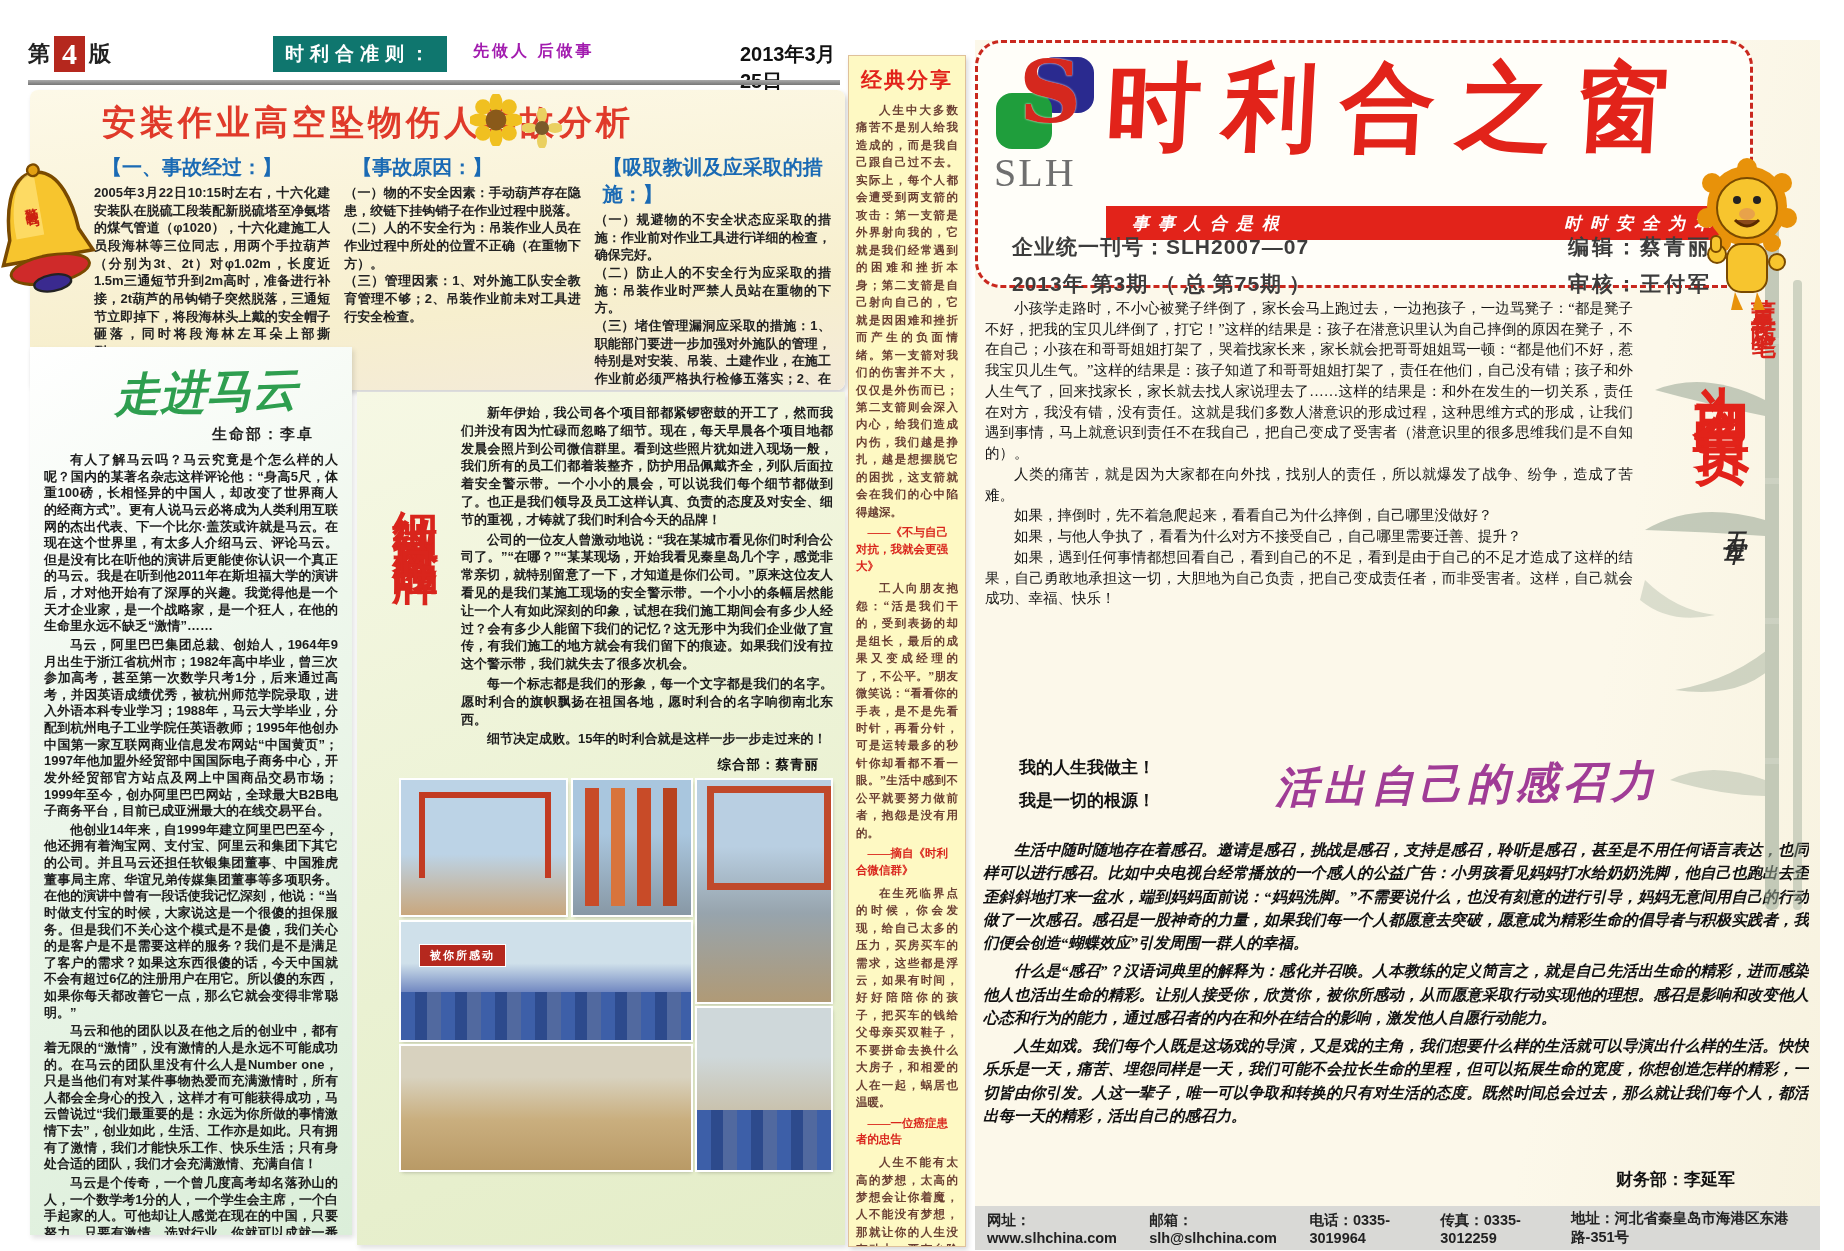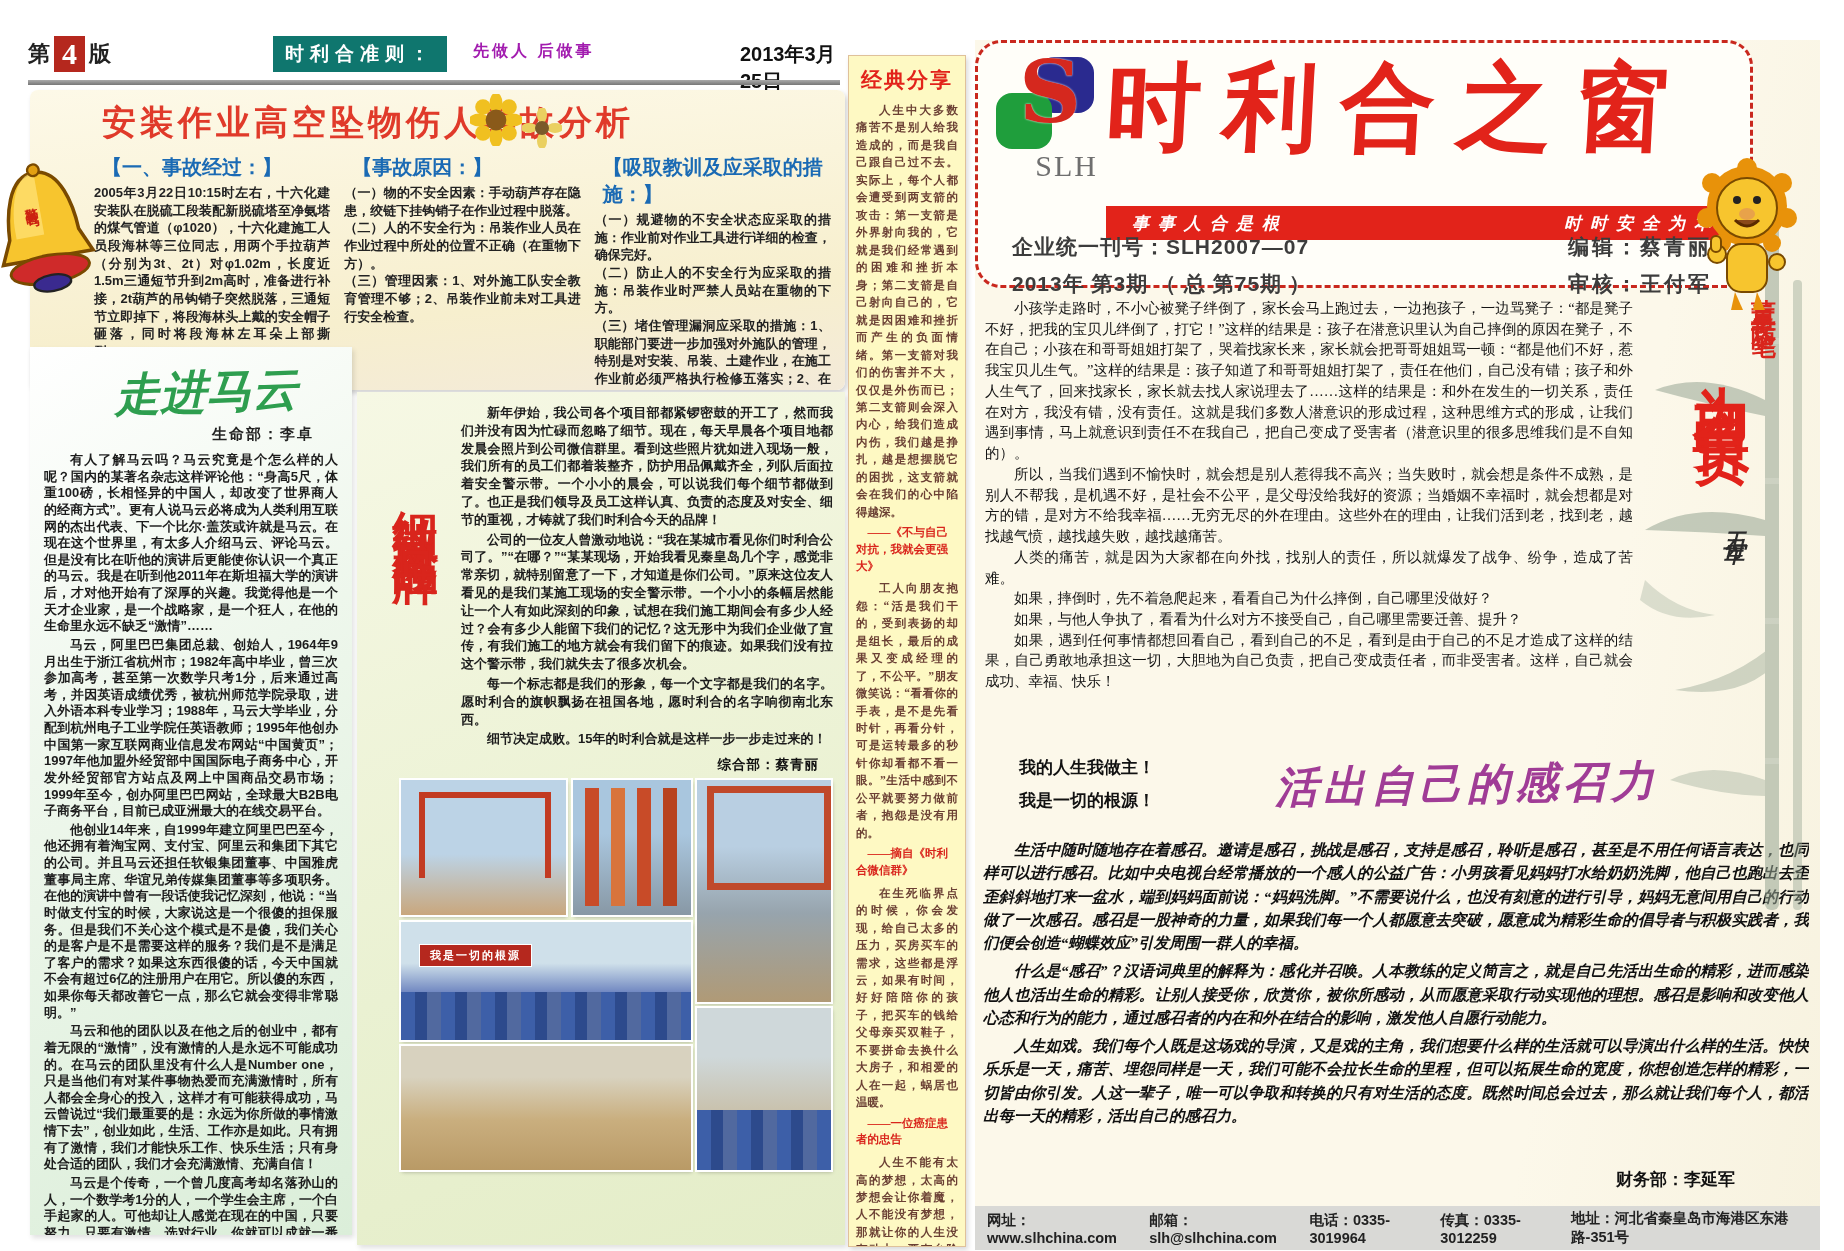--- a/index.html
+++ b/index.html
@@ -83,22 +83,22 @@
   .page-right{position:absolute;left:975px;top:40px;width:845px;height:1210px;
      background:linear-gradient(100deg,#fcf8ea 70%,#f7f2df);overflow:hidden;}
   .masthead{position:absolute;left:0;top:0;width:778px;height:248px;border:3px dashed #c9281e;
      border-radius:26px;background:#fffef9;box-sizing:border-box;}
   .slh-logo{position:absolute;left:16px;top:14px;width:104px;height:118px;}
   .sq{position:absolute;width:56px;height:56px;border-radius:16px;}
   .sq.blue{right:4px;top:0;background:#2a2a8f;}
   .sq.green{left:2px;top:36px;background:#1f9e3c;}
   .s-glyph{position:absolute;left:8px;top:-12px;width:96px;text-align:center;font-family:"DejaVu Serif",serif;
      font-size:86px;font-weight:900;color:#d5281e;line-height:1.1;text-shadow:0 0 2px #fff;}
-  .slh-text{position:absolute;left:0;top:92px;width:104px;text-align:right;font-family:"Liberation Serif",serif;
-     font-size:30px;color:#6f6f6f;letter-spacing:2px;}
+  .slh-text{position:absolute;left:0;top:92px;width:104px;text-align:left;font-family:"Liberation Serif",serif;
+     font-size:40px;color:#6f6f6f;letter-spacing:2px;}
   .mast-title{position:absolute;left:128px;top:2px;width:648px;font-family:"DejaVu Serif",serif;
      font-size:95px;font-weight:900;color:#e2231a;letter-spacing:22px;white-space:nowrap;
      transform:skewX(-3deg);}
   .slogan-bar{position:absolute;left:128px;top:148px;width:640px;height:34px;background:#e2231a;
      color:#fff;display:flex;justify-content:space-between;align-items:center;padding:0 26px;box-sizing:border-box;
      font-family:"DejaVu Serif",serif;font-style:italic;font-weight:800;font-size:17px;letter-spacing:9px;margin-top:15px;}
   .mast-info{position:absolute;left:34px;top:190px;width:700px;font-size:21px;font-weight:800;color:#3c3c3c;}
   .mast-row{display:flex;margin-bottom:9px;justify-content:space-between;}
   .mast-row .l{width:430px;letter-spacing:1px;}
   .mast-row .r{letter-spacing:3px;margin-left:36px;}
@@ -223,21 +223,21 @@
     <div class="photo photoA">
         <div class="crane"></div>
       </div>
     <div class="photo photoB">
         <div class="steel"></div>
       </div>
     <div class="photo photoC">
         <div class="steel2"></div>
       </div>
     <div class="photo photoD">
-      <span class="banner">我是一切的根源</span>
+      <span class="banner">被你所感动</span>
       <div class="crowd"></div>
     </div>
     <div class="photo photoE"></div>
     <div class="photo photoF">
         <div class="crowd" style="height:60px"></div>
       </div>
   </div>
 </div>
 
 <div class="col-classic">
@@ -319,21 +319,20 @@
     <path d="M48 134 L44 152 L56 152 Z" fill="#e8920a"></path>
       <path d="M70 134 L66 152 L78 152 Z" fill="#e8920a"></path>
   </svg>
 
   <div class="col-label">董事长随笔</div>
   <div class="vert-title">为自己负责</div>
   <div class="author-vert">王付军</div>
 
   <div class="chairman-text">
     <p>小孩学走路时，不小心被凳子绊倒了，家长会马上跑过去，一边抱孩子，一边骂凳子：“都是凳子不好，把我的宝贝儿绊倒了，打它！”这样的结果是：孩子在潜意识里认为自己摔倒的原因在凳子，不在自己；小孩在和哥哥姐姐打架了，哭着找家长来，家长就会把哥哥姐姐骂一顿：“都是他们不好，惹我宝贝儿生气。”这样的结果是：孩子知道了和哥哥姐姐打架了，责任在他们，自己没有错；孩子和外人生气了，回来找家长，家长就去找人家说理去了……这样的结果是：和外在发生的一切关系，责任在对方，我没有错，没有责任。这就是我们多数人潜意识的形成过程，这种思维方式的形成，让我们遇到事情，马上就意识到责任不在我自己，把自己变成了受害者（潜意识里的很多思维我们是不自知的）。</p>
-    <p>所以，当我们遇到不愉快时，就会想是别人惹得我不高兴；当失败时，就会想是条件不成熟，是别人不帮我，是机遇不好，是社会不公平，是父母没给我好的资源；当婚姻不幸福时，就会想都是对方的错，是对方不给我幸福……无穷无尽的外在理由。这些外在的理由，让我们活到老，找到老，越找越气愤，越找越失败，越找越痛苦。</p>
     <p>人类的痛苦，就是因为大家都在向外找，找别人的责任，所以就爆发了战争、纷争，造成了苦难。</p>
     <p>如果，摔倒时，先不着急爬起来，看看自己为什么摔倒，自己哪里没做好？</p>
     <p>如果，与他人争执了，看看为什么对方不接受自己，自己哪里需要迁善、提升？</p>
     <p>如果，遇到任何事情都想回看自己，看到自己的不足，看到是由于自己的不足才造成了这样的结果，自己勇敢地承担这一切，大胆地为自己负责，把自己变成责任者，而非受害者。这样，自己就会成功、幸福、快乐！</p>
   </div>
   <div class="slogan-block">
     <p>我的人生我做主！</p>
     <p>我是一切的根源！</p>
   </div>
 

